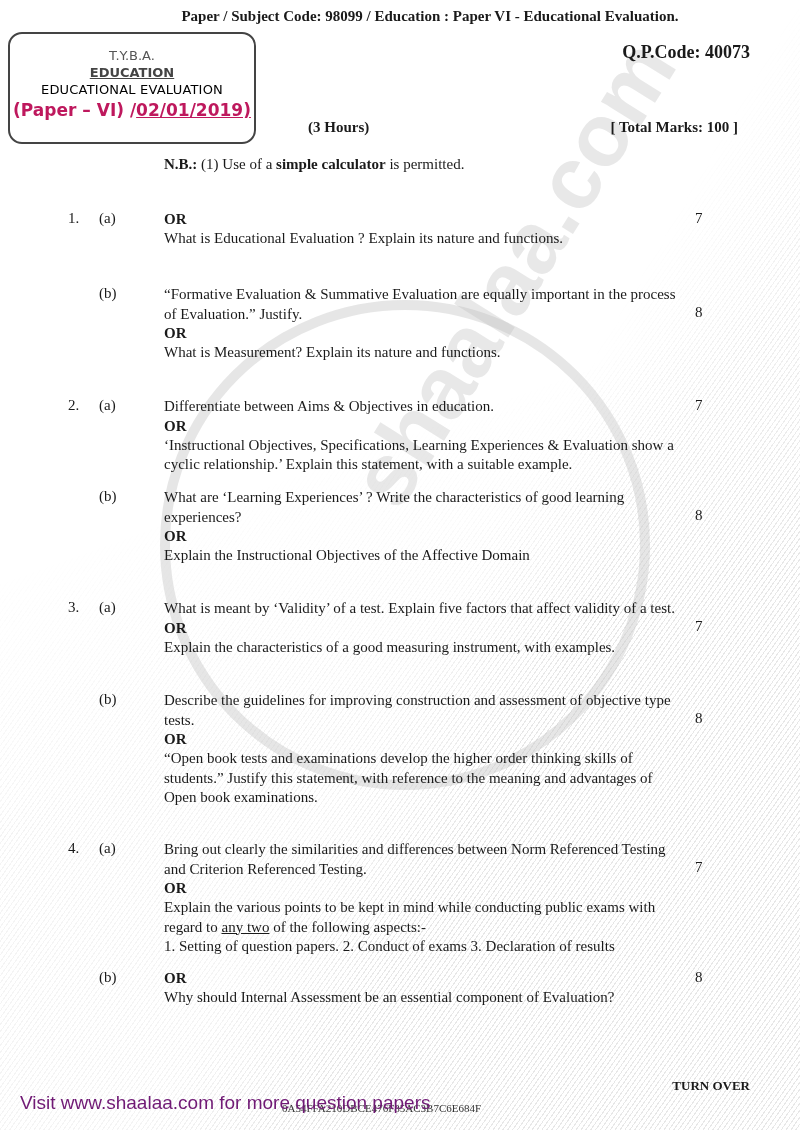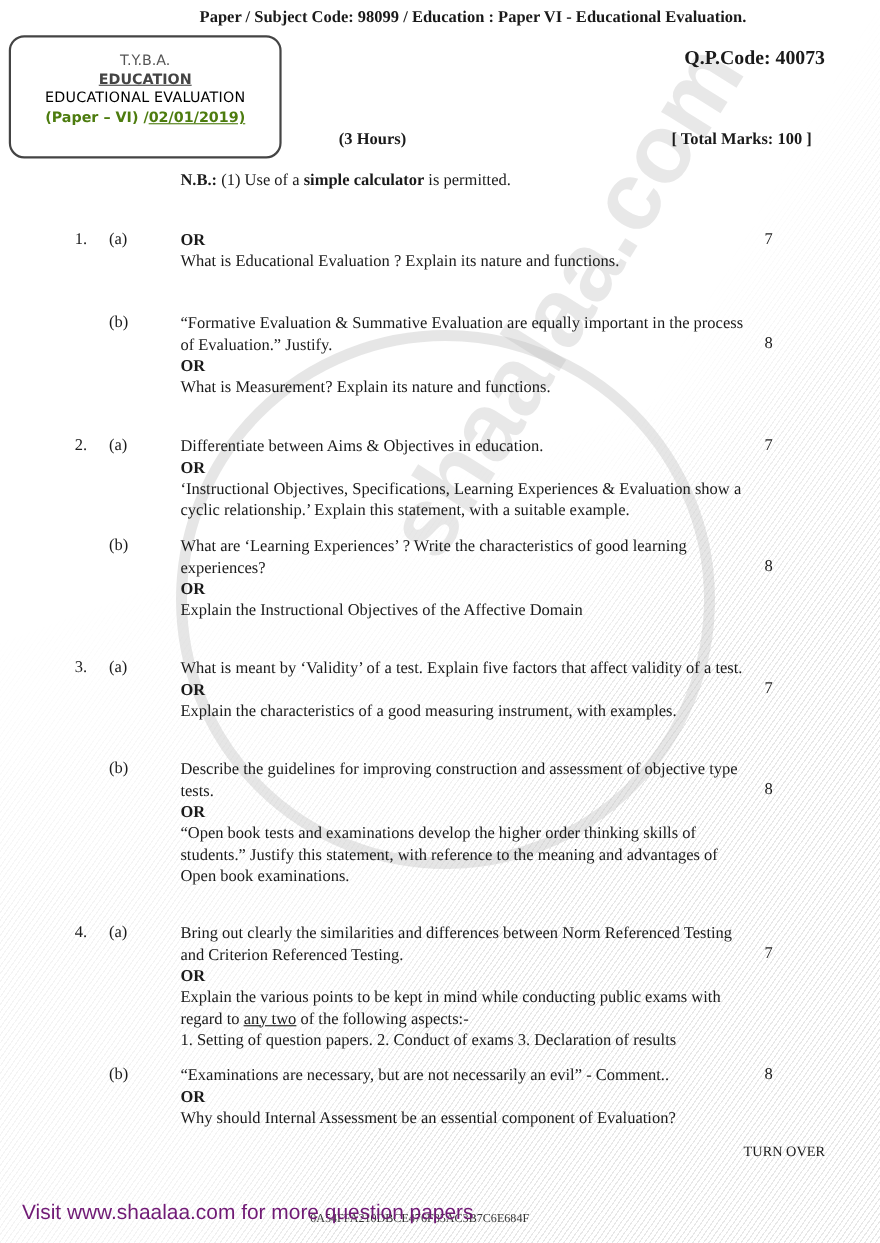--- a/index.html
+++ b/index.html
@@ -39,34 +39,34 @@
     font-weight: bold; font-size: 15px; padding-left: 60px; box-sizing: border-box;
   }
   .title-box {
     position: absolute; left: 8px; top: 32px; width: 248px; height: 112px;
     border: 2px solid #444; border-radius: 14px; box-sizing: border-box;
     text-align: center; font-family: "DejaVu Sans", sans-serif;
   }
   .tb-line1 { margin-top: 14px; font-size: 13px; color: #555; }
   .tb-line2 { font-size: 13px; font-weight: bold; color: #444; text-decoration: underline; margin-top: 2px; }
   .tb-line3 { font-size: 13px; color: #000000; margin-top: 2px; letter-spacing: .2px; }
-  .tb-line4 { font-size: 13px; font-weight: bold; color: #4d7c0f; margin-top: 3px; }
+  .tb-line4 { font-size: 17px; font-weight: bold; color: #be185d; margin-top: 3px; }
   .tb-line4 .date { text-decoration: underline; }
   .qp-code { position: absolute; right: 50px; top: 42px; font-size: 18px; font-weight: bold; }
   .hours { position: absolute; left: 308px; top: 119px; font-size: 15px; font-weight: bold; }
   .marks { position: absolute; right: 62px; top: 119px; font-size: 15px; font-weight: bold; }
   .nb { position: absolute; left: 164px; top: 156px; font-size: 15px; }
   .q { position: absolute; left: 0; width: 800px; font-size: 15px; }
   .qnum { position: absolute; left: 68px; }
   .qpart { position: absolute; left: 99px; }
   .qtext { position: absolute; left: 164px; width: 520px; line-height: 19.5px; }
   .qmark { position: absolute; left: 695px; }
   .or { font-weight: bold; width: 410px; line-height: 19px; }
   .u { text-decoration: underline; }
-  .turn-over { position: absolute; right: 50px; top: 1039px; font-size: 13px; font-weight: normal; }
+  .turn-over { position: absolute; right: 50px; top: 1078px; font-size: 13px; font-weight: bold; }
   .footer-code { position: absolute; left: 282px; top: 1102px; font-size: 11px; color: #333; }
   .footer-link {
     position: absolute; left: 20px; top: 1092px; font-family: "Liberation Sans", sans-serif;
     font-size: 19px; color: #701a75;
   }
 </style>
 </head>
 <body>
 
 <div class="wm-hatch"></div>
@@ -155,21 +155,20 @@
     <div>Bring out clearly the similarities and differences between Norm Referenced Testing and Criterion Referenced Testing.</div>
     <div class="or">OR</div>
     <div><span>Explain the various points to be kept in mind while conducting public exams with regard to </span><span class="u">any two</span><span> of the following aspects:-</span></div>
     <div>1. Setting of question papers. 2. Conduct of exams  3. Declaration of results</div>
   </div>
   <span class="qmark" style="top:19px">7</span>
 </div>
 <div class="q" style="top:969px">
   <span class="qpart">(b)</span>
   <div class="qtext">
-    <div>“Examinations are necessary, but are not necessarily an evil” - Comment..</div>
     <div class="or">OR</div>
     <div>Why should Internal Assessment be an essential component of Evaluation?</div>
   </div>
   <span class="qmark">8</span>
 </div>
 
 <div class="turn-over">TURN OVER</div>
 <div class="footer-code">0A54FFA210DBCE476F85AC3B7C6E684F</div>
 <div class="footer-link">Visit www.shaalaa.com for more question papers</div>
 

